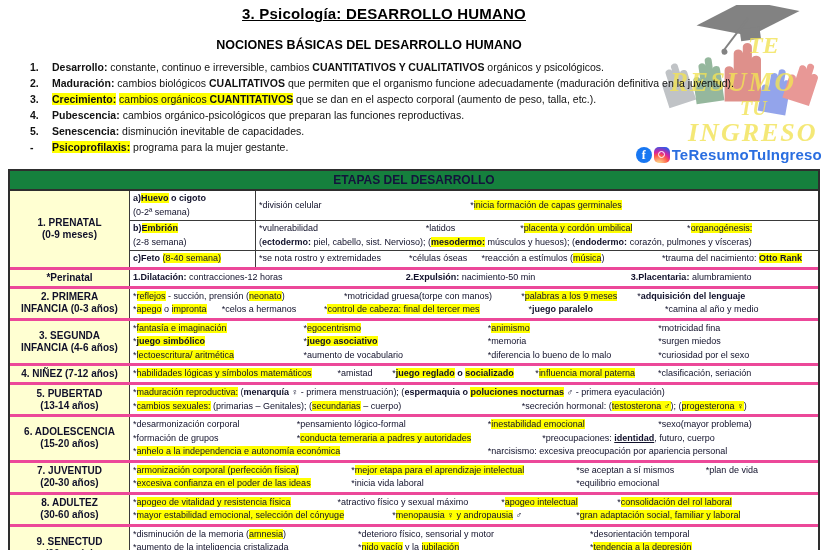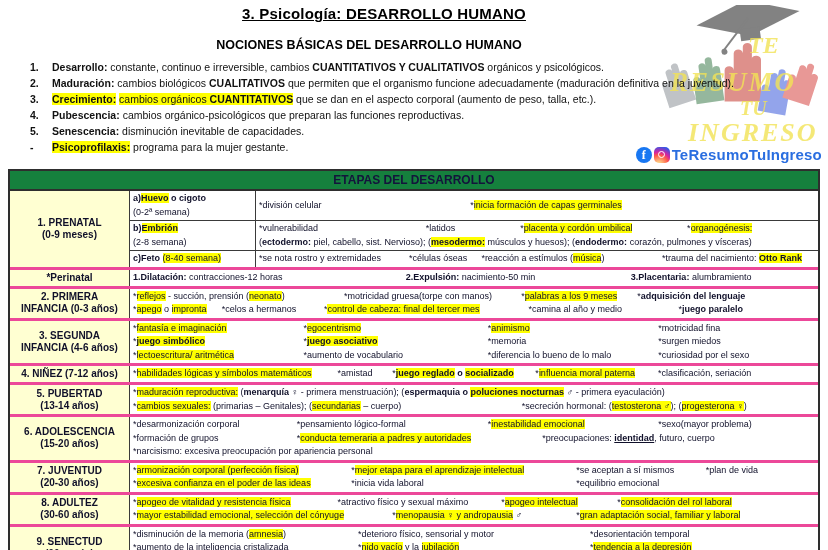--- a/index.html
+++ b/index.html
@@ -225,22 +225,22 @@
               <div class="line">
                 <span class="item" style="flex: 0 0 28%;"><span>*</span><span class="hl">reflejos</span><span> - succión, prensión (</span><span class="hl">neonato</span><span>)</span></span>
                 <span class="item" style="flex: 0 0 26%; margin-left: 20px;"><span>*motricidad gruesa(torpe con manos)</span></span>
                 <span class="item" style="flex: 0 0 17%;"><span>*</span><span class="hl">palabras a los 9 meses</span></span>
                 <span class="item" style="flex: 0 0 29%;"><span>*</span><span class="b">adquisición del lenguaje</span></span>
               </div>
               <div class="line">
                 <span class="item" style="flex: 0 0 13%;"><span>*</span><span class="hl">apego</span><span> o </span><span class="hl">impronta</span></span>
                 <span class="item" style="flex: 0 0 15%;"><span>*celos a hermanos</span></span>
                 <span class="item" style="flex: 0 0 30%;"><span>*</span><span class="hl">control de cabeza: final del tercer mes</span></span>
+                <span class="item" style="flex: 0 0 20%;"><span>*</span><span class="b">juego paralelo</span></span>
                 <span class="item" style="flex: 0 0 22%;"><span>*camina al año y medio</span></span>
-                <span class="item" style="flex: 0 0 20%;"><span>*</span><span class="b">juego paralelo</span></span>
               </div>
             </div>
           </div>
         </div>
         <div class="trow">
           <div class="stage">
             <div>3. SEGUNDA</div>
             <div>INFANCIA (4-6 años)</div>
           </div>
           <div class="rowcontent">
@@ -311,20 +311,21 @@
                 <span class="item" style="flex: 0 0 28%;"><span>*pensamiento lógico-formal</span></span>
                 <span class="item" style="flex: 0 0 25%;"><span>*</span><span class="hl">inestabilidad emocional</span></span>
                 <span class="item" style="flex: 0 0 23%;"><span>*sexo(mayor problema)</span></span>
               </div>
               <div class="line">
                 <span class="item" style="flex: 0 0 24%;"><span>*formación de grupos</span></span>
                 <span class="item" style="flex: 0 0 36%;"><span>*</span><span class="hl">conducta temeraria a padres y autoridades</span></span>
                 <span class="item" style="flex: 0 0 40%;"><span>*preocupaciones: </span><span class="b u">identidad</span><span>, futuro, cuerpo</span></span>
               </div>
               <div class="line">
+                <span class="item" style="flex: 0 0 52%;"><span>*</span><span class="hl">anhelo a la independencia e autonomía económica</span></span>
                 <span class="item" style="flex: 0 0 48%;"><span>*narcisismo: excesiva preocupación por apariencia personal</span></span>
               </div>
             </div>
           </div>
         </div>
         <div class="trow">
           <div class="stage">
             <div>7. JUVENTUD</div>
             <div>(20-30 años)</div>
           </div>

